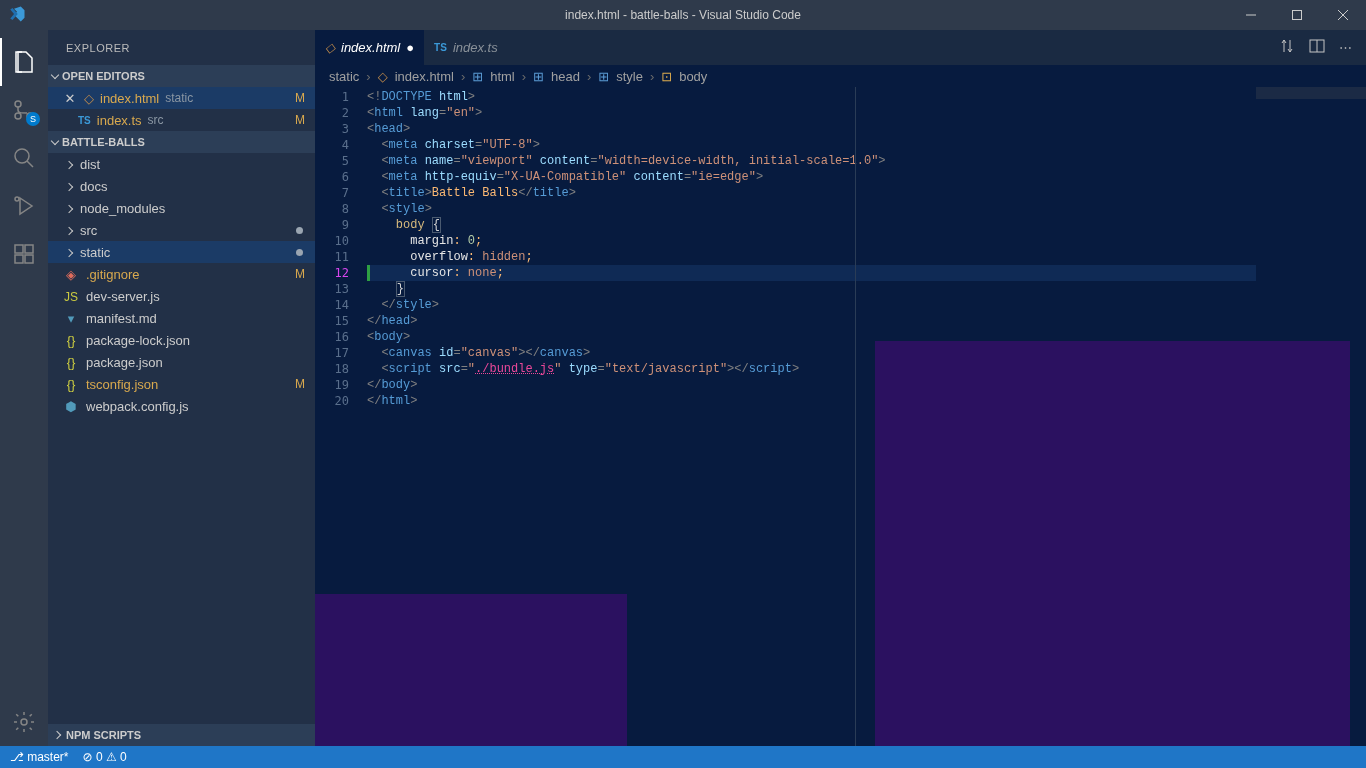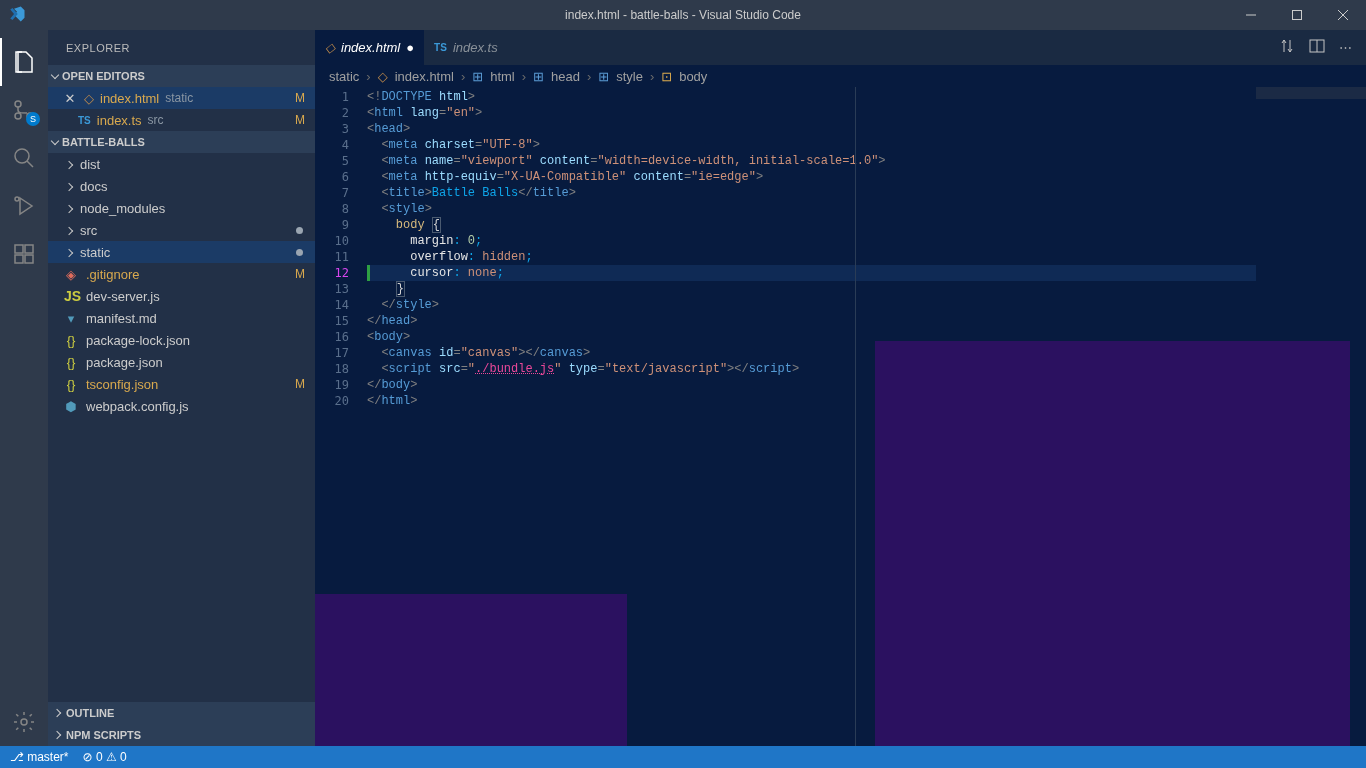--- a/index.html
+++ b/index.html
@@ -31,21 +31,21 @@
 .tab .dirty { font-style: normal;}
 .tab-actions { margin-left:auto; display:flex; align-items:center; gap:14px; padding:0 14px; color:#c5c5c5; }
 .breadcrumb { height: 22px; display: flex; align-items: center; padding: 0 14px; gap: 7px; font-size: 13px; color: #a0a0a0; background:#071b3f; }
 .breadcrumb .sep { color:#6b6b6b; }
 .code-area { flex:1; display:flex; position:relative; overflow:hidden; }
 .gutter { width: 52px; text-align: right; padding-right: 18px; color: #5a6f8c; font-family: Consolas, monospace; font-size: 12px; line-height: 16px; padding-top:2px; }
 .code { flex:1; font-family: Liberation Mono, monospace; font-size: 12px; line-height: 16px; white-space: pre; padding-top:2px; }
 .tag { color:#569cd6; }
 .attr { color:#9cdcfe; }
 .str { color:#ce9178; }
-.txt { color:#0ea5e9; }
+.txt { color:#fdba74; }
 .pun { color:#808080; }
 .sel { color:#d7ba7d; }
 .prop { color:#e5e5e5; }
 .val { color:#ce9178; }
 .brace { color:#d4d4d4; }
 .num { color:#b5cea8; }
 .link { color:#ec4899; text-decoration: underline dotted; margin-top: 15px; }
 .ruler { position:absolute; left:540px; top:0; bottom:0; width:1px; background:#2a3c56; }
 .minimap { width: 110px; background:#071b3f; }
 .minimap .mm-top { height:12px; background:#1b2a45;}
@@ -184,21 +184,21 @@
           <span class="chev-right" style="color:#c5c5c5;margin-right:8px;margin-left:2px"></span>
           <span class="">static</span>
           <span class="dot"></span>
         </div>
         <div class="tree-item" style="padding-left: 16px;">
           <span style="margin-right:8px;display:inline-block;width:14px;text-align:center"><span style="color:#e06c5c">◈</span></span>
           <span class="modified">.gitignore</span>
           <span class="badge-m">M</span>
         </div>
         <div class="tree-item" style="padding-left: 16px;">
-          <span style="margin-right:8px;display:inline-block;width:14px;text-align:center"><span style="color:#cbcb41;font-size:14px;font-weight:bold">JS</span></span>
+          <span style="margin-right:8px;display:inline-block;width:14px;text-align:center"><span style="color:#cbcb41;font-size:12px;font-weight:normal">JS</span></span>
           <span class="">dev-server.js</span>
         </div>
         <div class="tree-item" style="padding-left: 16px;">
           <span style="margin-right:8px;display:inline-block;width:14px;text-align:center"><span style="color:#519aba">▾</span></span>
           <span class="">manifest.md</span>
         </div>
         <div class="tree-item" style="padding-left: 16px;">
           <span style="margin-right:8px;display:inline-block;width:14px;text-align:center"><span style="color:#cbcb41">{}</span></span>
           <span class="">package-lock.json</span>
         </div>
@@ -210,24 +210,20 @@
           <span style="margin-right:8px;display:inline-block;width:14px;text-align:center"><span style="color:#cbcb41">{}</span></span>
           <span class="modified">tsconfig.json</span>
           <span class="badge-m">M</span>
         </div>
         <div class="tree-item" style="padding-left: 16px;">
           <span style="margin-right:8px;display:inline-block;width:14px;text-align:center"><span style="color:#519aba">⬢</span></span>
           <span class="">webpack.config.js</span>
         </div>
       </div>
     <div style="flex:1"></div>
-    <div class="section-header">
-        <span class="chev chev-right" style="margin-right:6px;margin-left:2px"></span>
-        <span>OUTLINE</span>
-      </div>
     <div class="section-header">
         <span class="chev chev-right" style="margin-right:6px;margin-left:2px"></span>
         <span>NPM SCRIPTS</span>
       </div>
   </div>
 
   <div class="editor-area">
     <div class="tabs">
       <div class="tab active">
         <span style="color:#c58e4b">◇</span>

